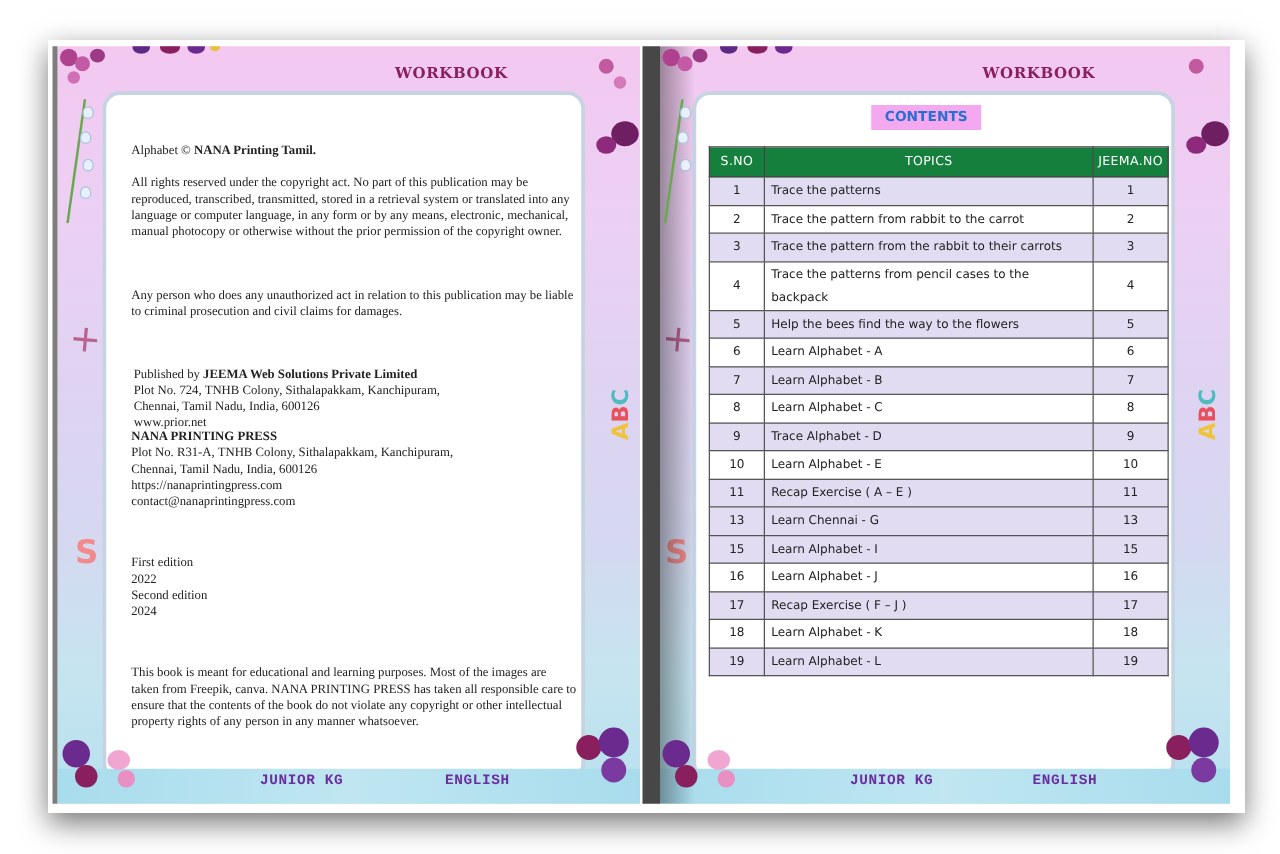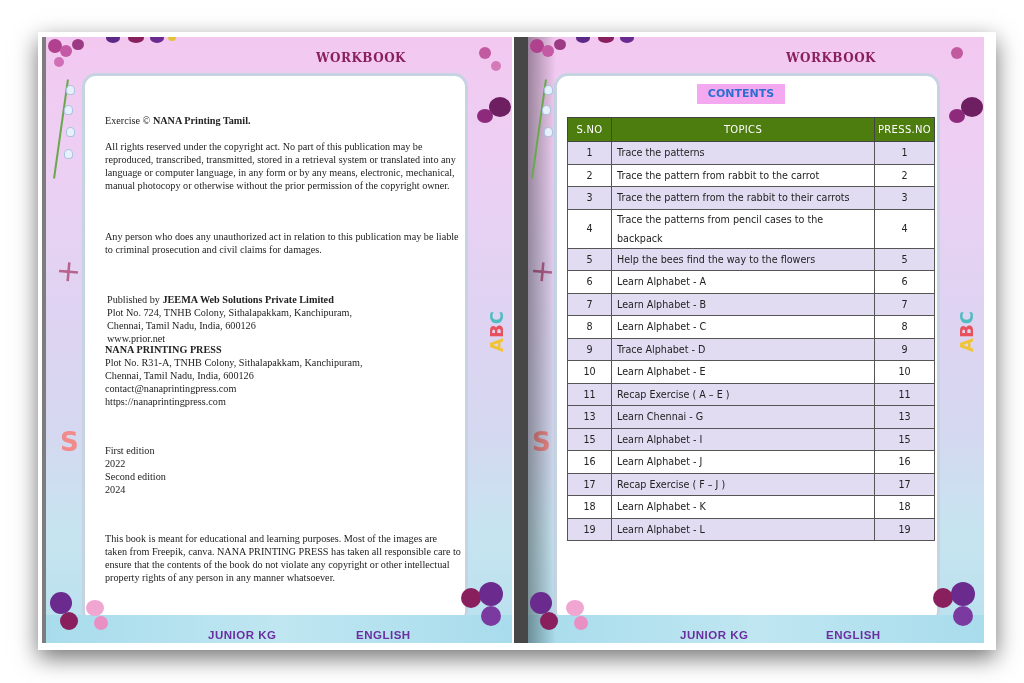--- a/index.html
+++ b/index.html
@@ -26,21 +26,21 @@
     border: 3px solid #c6d3e3; border-radius: 14px; }
   .left .inner-panel { left: 36px; }
   .right .inner-panel { left: 26px; }
   .tab-notch { position: absolute; bottom: -3px; width: 30px; height: 32px; background: #fff;
     border-radius: 0 0 10px 10px; }
   .left .tab-notch { left: 92px; }
   .right .tab-notch { left: 82px; }
 
   .footer { position: absolute; bottom: 0; left: 0; right: 0; height: 28px;
     background: linear-gradient(90deg, #a8dcec, #bfe6f1 50%, #a8dcec); }
-  .footer-label { position: absolute; bottom: 2px; font-family: Liberation Sans, sans-serif; font-weight: bold;
+  .footer-label { position: absolute; bottom: 12px; font-family: Liberation Mono, monospace; font-weight: bold;
     font-size: 11.5px; color: #6a2ea0; letter-spacing: 0.5px; }
   .left .footer-label.grade { left: 162px; }
   .left .footer-label.subject { left: 310px; }
   .right .footer-label.grade { left: 152px; }
   .right .footer-label.subject { left: 298px; }
 
   
   .deco { position: absolute; z-index: 3; }
   .flower { position: absolute; border-radius: 50%; }
   .stem { position: absolute; width: 2px; background: #6aa84f; }
@@ -58,21 +58,21 @@
     font-size: 10.2px; line-height: 13px; color: #222; }
   .copy p { margin: 0; }
   .copy .blk { position: absolute; left: 0; width: 356px; }
 
   
   .contents-badge { position: absolute; left: 140px; top: 8px; width: 88px; height: 20px; background: #f4a8f0;
     font-family: "DejaVu Sans", sans-serif; font-size: 11px; font-weight: bold; color: #2a6fd0;
     text-align: center; line-height: 20px; }
   table.toc { position: absolute; left: 10px; top: 41px; width: 368px; border-collapse: collapse;
     font-family: "DejaVu Sans", sans-serif; font-size: 9.6px; color: #222; }
-  table.toc th { background: #4d7c0f; color: #fff; font-weight: normal; font-size: 10px; height: 24px;
+  table.toc th { background: #15803d; color: #fff; font-weight: normal; font-size: 10px; height: 24px;
     border: 1px solid #444; letter-spacing: 0.3px; }
   table.toc td { border: 1px solid #555; height: 22.5px; padding: 0 5px; }
   table.toc td.tall { height: 28px; line-height: 19px; }
   table.toc tr.shade td { background: #e2dcf3; }
   table.toc td.num, table.toc td.pg { text-align: center; }
   table.toc col.c1 { width: 44px; } table.toc col.c3 { width: 60px; }
 </style>
 </head>
 <body>
 
@@ -109,38 +109,38 @@
   <div class="abc" style="left:440px;top:315px;">
     <span class="a">A</span><span class="b">B</span><span class="c">C</span>
   </div>
   <div class="big-s" style="left:14px;top:390px;">S</div>
 
   <div class="header-title">WORKBOOK</div>
 
   <div class="inner-panel">
     <div class="copy">
       <p class="blk" style="top:0;">
-        <span>Exercise © </span><b>NANA Printing Tamil.</b>
+        <span>Alphabet © </span><b>NANA Printing Tamil.</b>
       </p>
       <p class="blk" style="top:26px;">All rights reserved under the copyright act. No part of this publication may be reproduced, transcribed, transmitted, stored in a retrieval system or translated into any language or computer language, in any form or by any means, electronic, mechanical, manual photocopy or otherwise without the prior permission of the copyright owner.</p>
       <p class="blk" style="top:116px;">Any person who does any unauthorized act in relation to this publication may be liable to criminal prosecution and civil claims for damages.</p>
 
       <div class="blk" style="top:166px;left:2px;margin-top:13px;">
         <p><span>Published by </span><b>JEEMA Web Solutions Private Limited</b></p>
         <p>Plot No. 724, TNHB Colony, Sithalapakkam, Kanchipuram,</p>
         <p>Chennai, Tamil Nadu, India, 600126</p>
         <p>www.prior.net</p>
       </div>
 
       <div class="blk" style="top:229px;">
         <p><b>NANA PRINTING PRESS</b></p>
         <p>Plot No. R31-A, TNHB Colony, Sithalapakkam, Kanchipuram,</p>
         <p>Chennai, Tamil Nadu, India, 600126</p>
+        <p>https://nanaprintingpress.com</p>
         <p>contact@nanaprintingpress.com</p>
-        <p>https://nanaprintingpress.com</p>
       </div>
 
       <div class="blk" style="top:330px;">
         <p>First edition</p>
         <p>2022</p>
         <p>Second edition</p>
         <p>2024</p>
       </div>
 
       <p class="blk" style="top:418px;">This book is meant for educational and learning purposes. Most of the images are taken from Freepik, canva. NANA PRINTING PRESS has taken all responsible care to ensure that the contents of the book do not violate any copyright or other intellectual property rights of any person in any manner whatsoever.</p>
@@ -201,21 +201,21 @@
     <table class="toc">
       <colgroup>
           <col class="c1">
           <col class="c2">
           <col class="c3">
         </colgroup>
       <thead>
         <tr>
           <th>S.NO</th>
           <th>TOPICS</th>
-          <th>PRESS.NO</th>
+          <th>JEEMA.NO</th>
         </tr>
       </thead>
       <tbody>
         <tr class="shade">
             <td class="num">1</td>
             <td>Trace the patterns</td>
             <td class="pg">1</td>
           </tr>
         <tr>
             <td class="num">2</td>

